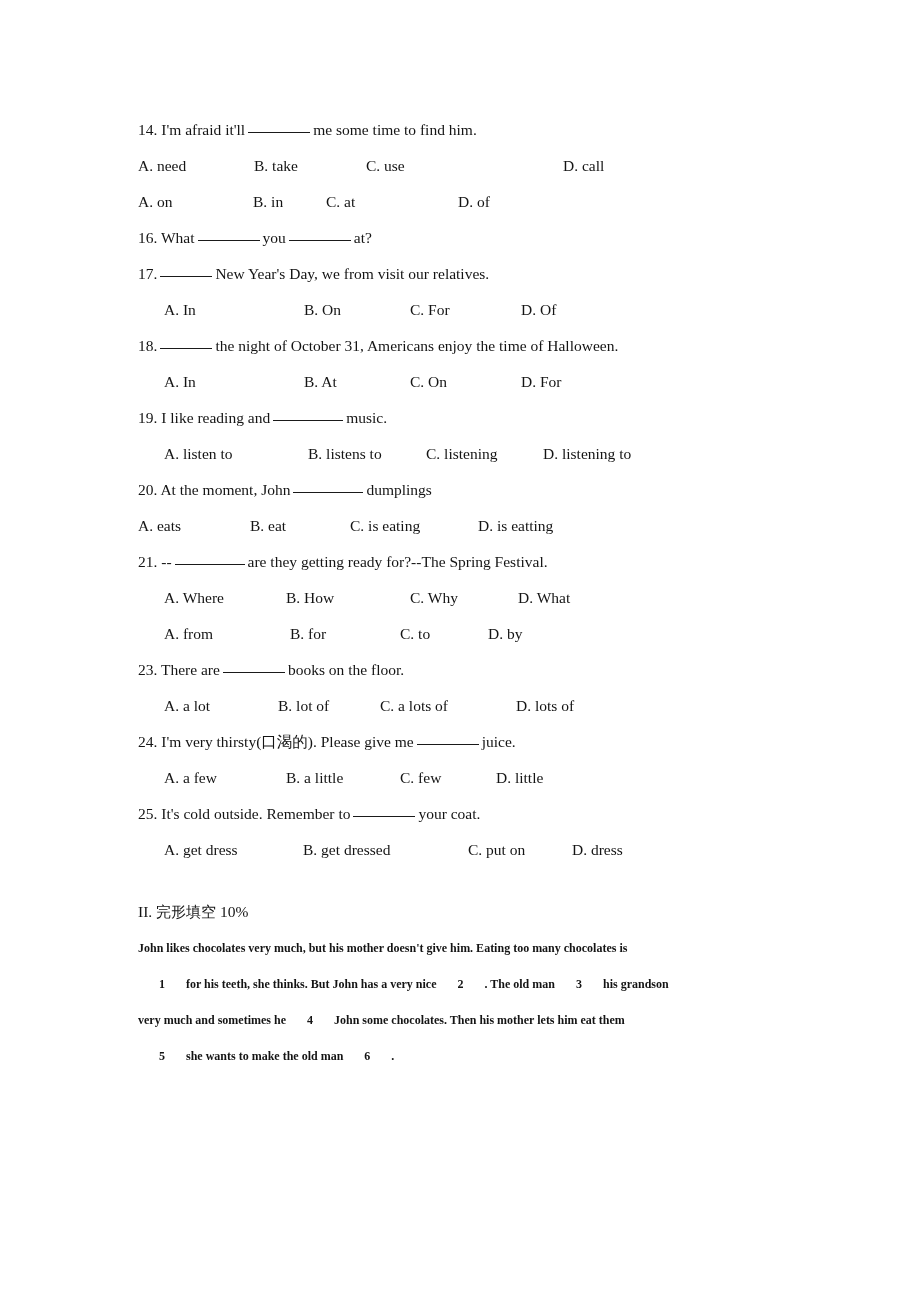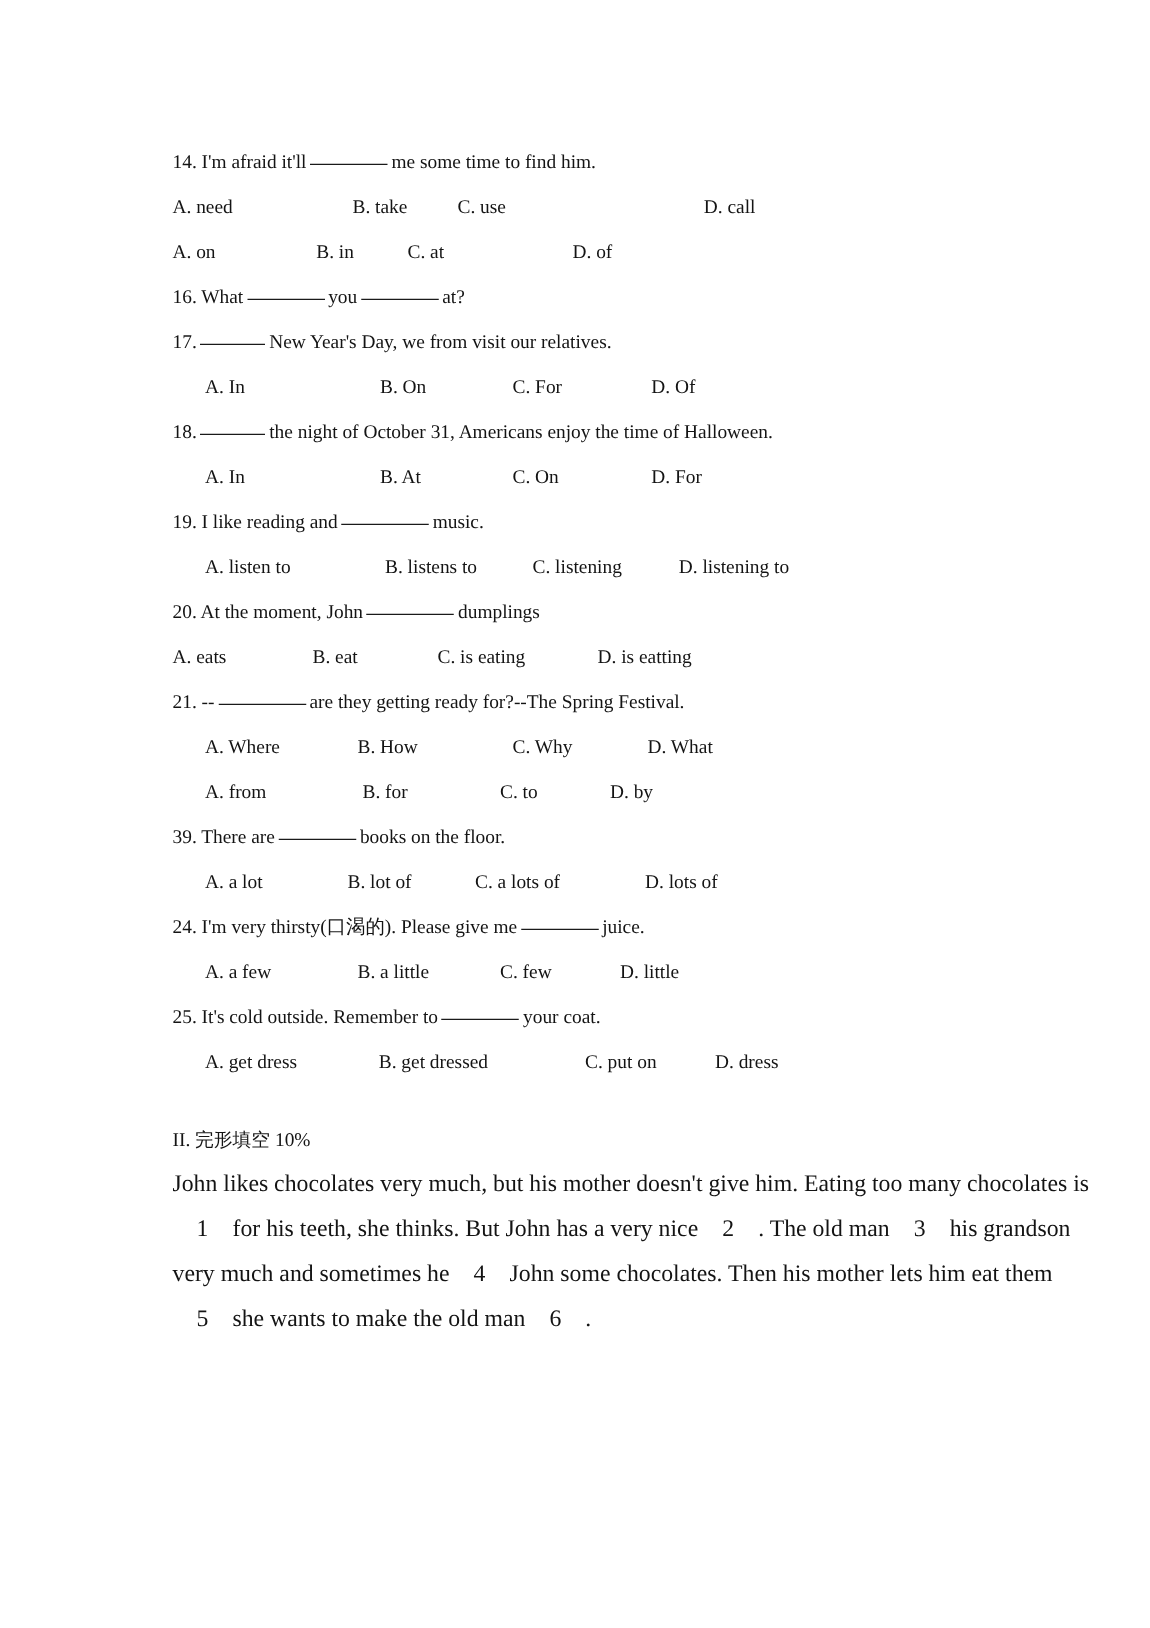--- a/index.html
+++ b/index.html
@@ -89,35 +89,36 @@
   .cn {
     font-family: "DejaVu Sans", "Liberation Sans", sans-serif;
     font-size: 15px;
   }
 
   
   .cloze-line {
     position: relative;
     height: 36px;
     line-height: 36px;
-    font-size: 19px;
+    font-size: 12px;
     white-space: nowrap;
+    font-weight: bold;
   }
   .spacer-md { height: 26px; }
 </style>
 </head>
 <body>
 
 <div id="page">
   <div class="sheet">
     <div id="questions">
         <div class="line q-line"><span>14. I'm afraid it'll</span><span class="blank b-lg"></span><span>me some time to find him.</span></div>
         <div class="line opt-line">
           <span class="opt" style="left: 0px;">A. need</span>
-          <span class="opt" style="left: 144px;">B. take</span>
+          <span class="opt" style="left: 116px;">B. take</span>
           <span class="opt" style="left: 228px;">C. use</span>
           <span class="opt" style="left: 425px;">D. call</span>
         </div>
         <div class="line opt-line">
           <span class="opt" style="left: 0px;">A. on</span>
           <span class="opt" style="left: 115px;">B. in</span>
           <span class="opt" style="left: 188px;">C. at</span>
           <span class="opt" style="left: 320px;">D. of</span>
         </div>
         <div class="line q-line"><span>16. What</span><span class="blank b-lg"></span><span>you</span><span class="blank b-lg"></span><span>at?</span></div>
@@ -155,21 +156,21 @@
           <span class="opt" style="left: 148px;">B. How</span>
           <span class="opt" style="left: 272px;">C. Why</span>
           <span class="opt" style="left: 380px;">D. What</span>
         </div>
         <div class="line opt-line indent">
           <span class="opt" style="left: 26px;">A. from</span>
           <span class="opt" style="left: 152px;">B. for</span>
           <span class="opt" style="left: 262px;">C. to</span>
           <span class="opt" style="left: 350px;">D. by</span>
         </div>
-        <div class="line q-line"><span>39. There are</span><span class="blank b-lg"></span><span>books on the floor.</span></div>
+        <div class="line q-line"><span>23. There are</span><span class="blank b-lg"></span><span>books on the floor.</span></div>
         <div class="line opt-line indent">
           <span class="opt" style="left: 26px;">A. a lot</span>
           <span class="opt" style="left: 140px;">B. lot of</span>
           <span class="opt" style="left: 242px;">C. a lots of</span>
           <span class="opt" style="left: 378px;">D. lots of</span>
         </div>
         <div class="line q-line"><span>24. I'm very thirsty(口渴的). Please give me</span><span class="blank b-lg"></span><span>juice.</span></div>
         <div class="line opt-line indent">
           <span class="opt" style="left: 26px;">A. a few</span>
           <span class="opt" style="left: 148px;">B. a little</span>

